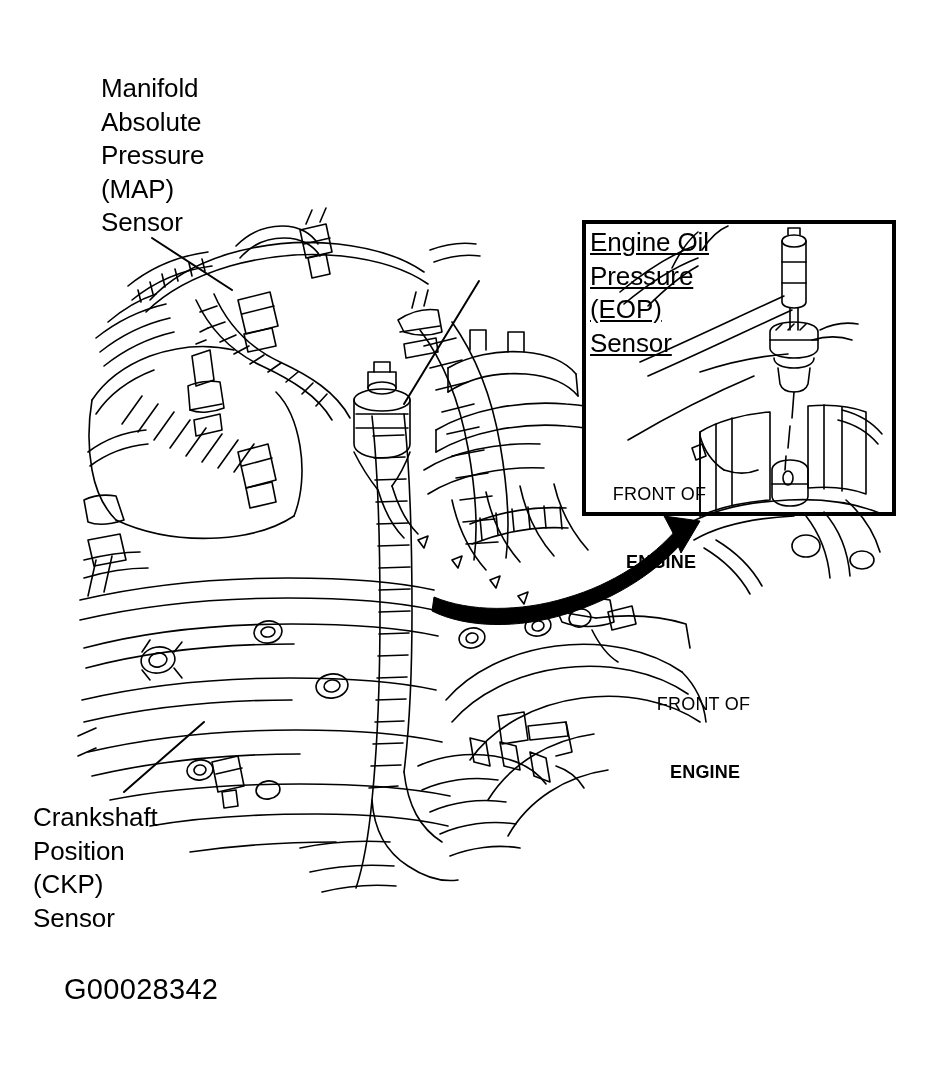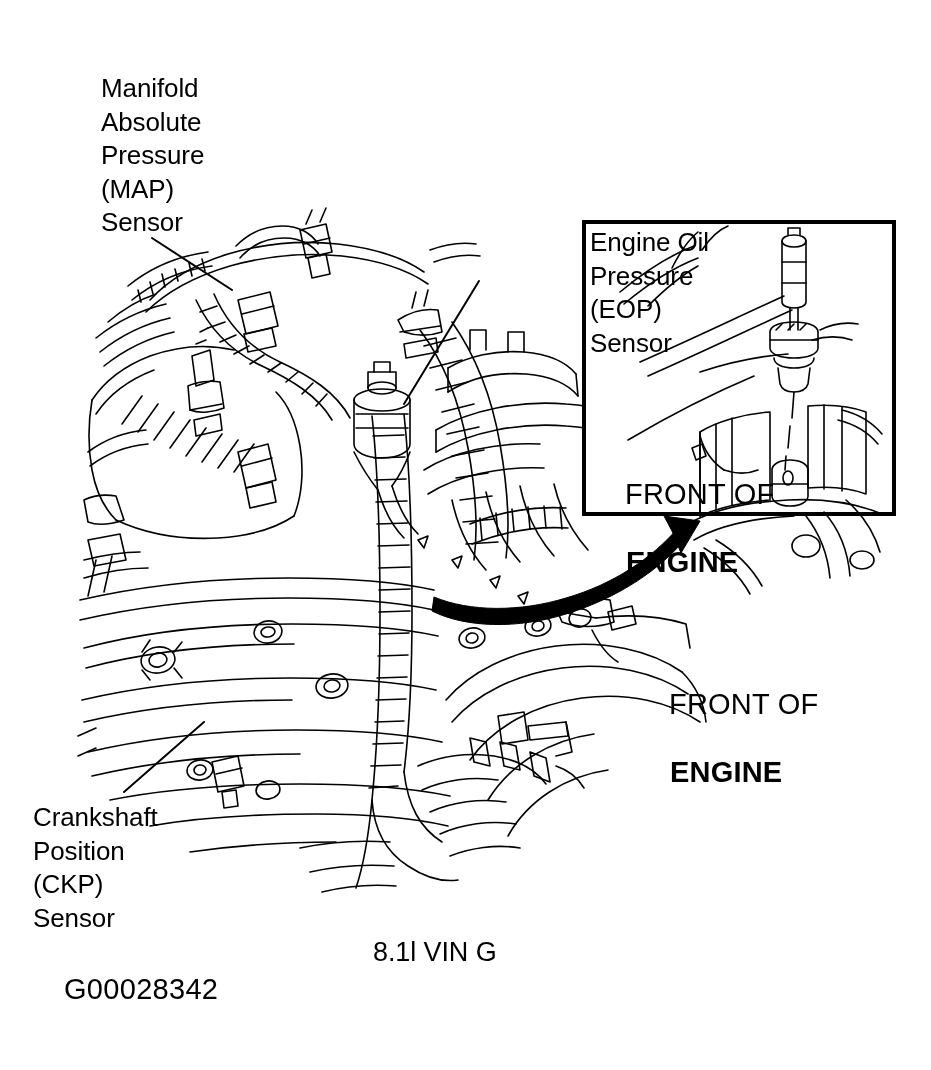--- a/index.html
+++ b/index.html
@@ -31,27 +31,27 @@
   .lbl {
     position: absolute;
     font-family: "Liberation Sans", sans-serif;
     font-size: 26px;
     line-height: 33.5px;
     color: #000;
     white-space: pre;
     letter-spacing: -0.1px;
   }
   .lbl-caps {
-    font-size: 29px;
+    font-size: 18px;
     line-height: 34px;
     letter-spacing: 0.2px;
   }
   #label-map        { left: 101px; top: 72px; }
   #label-egr        { left: 473px; top: 153px; }
-  #label-eop        { left: 590px; top: 226px; }
+  #label-eop        { left: 590px; top: 226px; text-decoration: underline; }
   #label-ckp        { left: 33px; top: 801px; }
   #label-front-main { left: 636px; top: 653px; }
   #label-front-inset{ left: 592px; top: 443px; }
   #caption-engine   { left: 373px; top: 936px; font-size: 27px; }
   #figure-id        { left: 64px; top: 973px; font-size: 29px; letter-spacing: 0.3px; }
 
   .front-line2 { display: block; padding-left: 34px; font-weight: bold; }
 
   .arrow-glyph {
     position: absolute;
@@ -389,17 +389,16 @@
   </svg>
 
   <div class="lbl lbl-caps" id="label-front-inset">
     <span>FRONT OF</span>
     <span class="front-line2">ENGINE</span>
   </div>
   <svg class="arrow-glyph" id="front-arrow-inset" width="34" height="30" viewBox="0 0 34 30" style="overflow:visible">
     <path d="M2 3 L25 8 L17 14 L28 26 L20 29 L10 18 L3 25 Z" fill="#000"></path>
   </svg>
 
-  <div class="lbl" id="caption-engine">8.1l VIN G</div>
 
   <div class="lbl" id="figure-id">G00028342</div>
 
 </div>
 
 </body></html>

